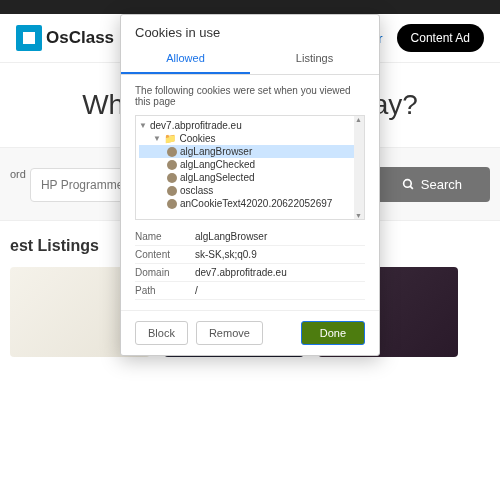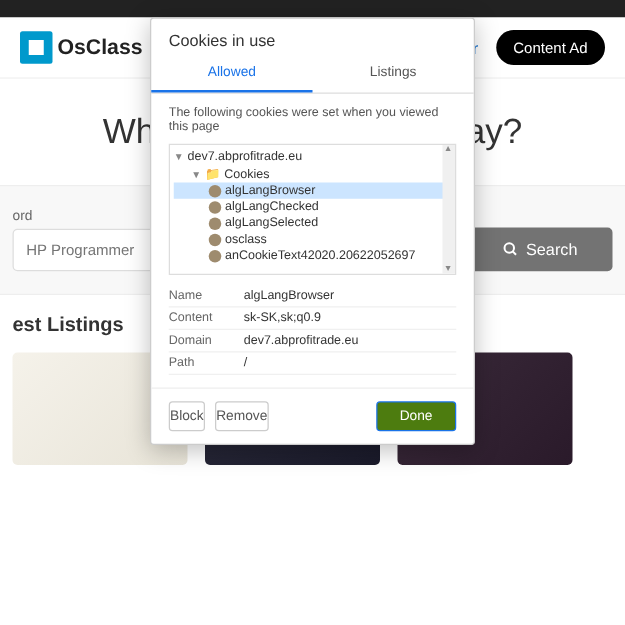--- a/index.html
+++ b/index.html
@@ -9,21 +9,21 @@
 .logo{display:flex;align-items:center;gap:4px}
 .logo-icon{width:26px;height:26px;background:#0099cc;display:flex;align-items:center;justify-content:center;color:#fff;font-size:14px;font-weight:bold;border-radius:2px}
 .logo-icon::before{content:"";width:12px;height:12px;background:#fff}
 .logo-text{font-weight:700;font-size:17px;color:#222}
 .nav-right{margin-left:auto;display:flex;align-items:center;gap:14px;font-size:13px}
 .nav-link{color:#0066cc;cursor:pointer}
 .publish{background:#000;color:#fff;padding:7px 14px;border-radius:18px;font-size:12px;font-weight:500;cursor:pointer}
 .hero{padding:26px 0;text-align:center;background:#fff}
 .hero h1{font-size:28px;font-weight:400;color:#333;font-family:Georgia,serif}
 .searchbar{background:#f8f8f8;padding:18px 10px;display:flex;gap:6px;align-items:flex-end;border-top:1px solid #eee;border-bottom:1px solid #eee}
-.field-group{display:flex;flex-direction:column;gap:4px}
+.field-group{display:flex;flex-direction:row;gap:4px}
 .field-label{font-size:11px;color:#666;font-weight:500}
 .search-input{padding:9px 10px;border:1px solid #ddd;border-radius:4px;font-size:12px;background:#fff;width:140px}
 .select{padding:9px 8px;border:1px solid #ddd;border-radius:4px;background:#fff;width:30px;font-size:12px}
 .search-btn{background:#737373;color:#fff;border:none;padding:10px 28px;border-radius:4px;font-size:13px;cursor:pointer;display:flex;align-items:center;gap:6px;margin-left:auto}
 .listings{padding:16px 10px}
 .listings h2{font-size:16px;font-weight:600;color:#333;margin-bottom:12px}
 .cards{display:flex;gap:14px}
 .card{width:140px;height:90px;background:#e0e0e0;border-radius:4px}
 .card1{background:linear-gradient(135deg,#f5f2ea,#e8e4d8)}
 .card2{background:linear-gradient(135deg,#2a2a3a,#1a1a2a)}
@@ -45,21 +45,21 @@
 .tree-row.l2{padding-left:28px}
 .tree-row.sel{background:#cce5ff}
 .arrow{color:#888;font-size:8px;width:8px}
 .cookie-icon{width:10px;height:10px;background:#9e8b6e;border-radius:50%;display:inline-block}
 .folder{color:#f0a030}
 .details{margin-top:8px;font-size:10px}
 .detail-row{display:flex;padding:3px 0;border-bottom:1px solid #f0f0f0}
 .detail-label{width:60px;color:#666}
 .detail-val{color:#333}
 .modal-footer{display:flex;padding:10px 14px;border-top:1px solid #eee;gap:8px}
-.btn{padding:5px 0;border:1px solid #ccc;border-radius:3px;background:#fff;font-size:11px;color:#555;cursor:pointer}
+.btn{padding:5px 12px;border:1px solid #ccc;border-radius:3px;background:#fff;font-size:11px;color:#555;cursor:pointer}
 .btn.primary{background:#4d7c0f;color:#fff;border-color:#1a73e8;margin-left:auto;padding:5px 18px}
 </style>
 </head>
 <body>
 
 <div class="topbar"></div>
 
 <div class="header">
   <div class="logo">
     <div class="logo-icon"></div>

